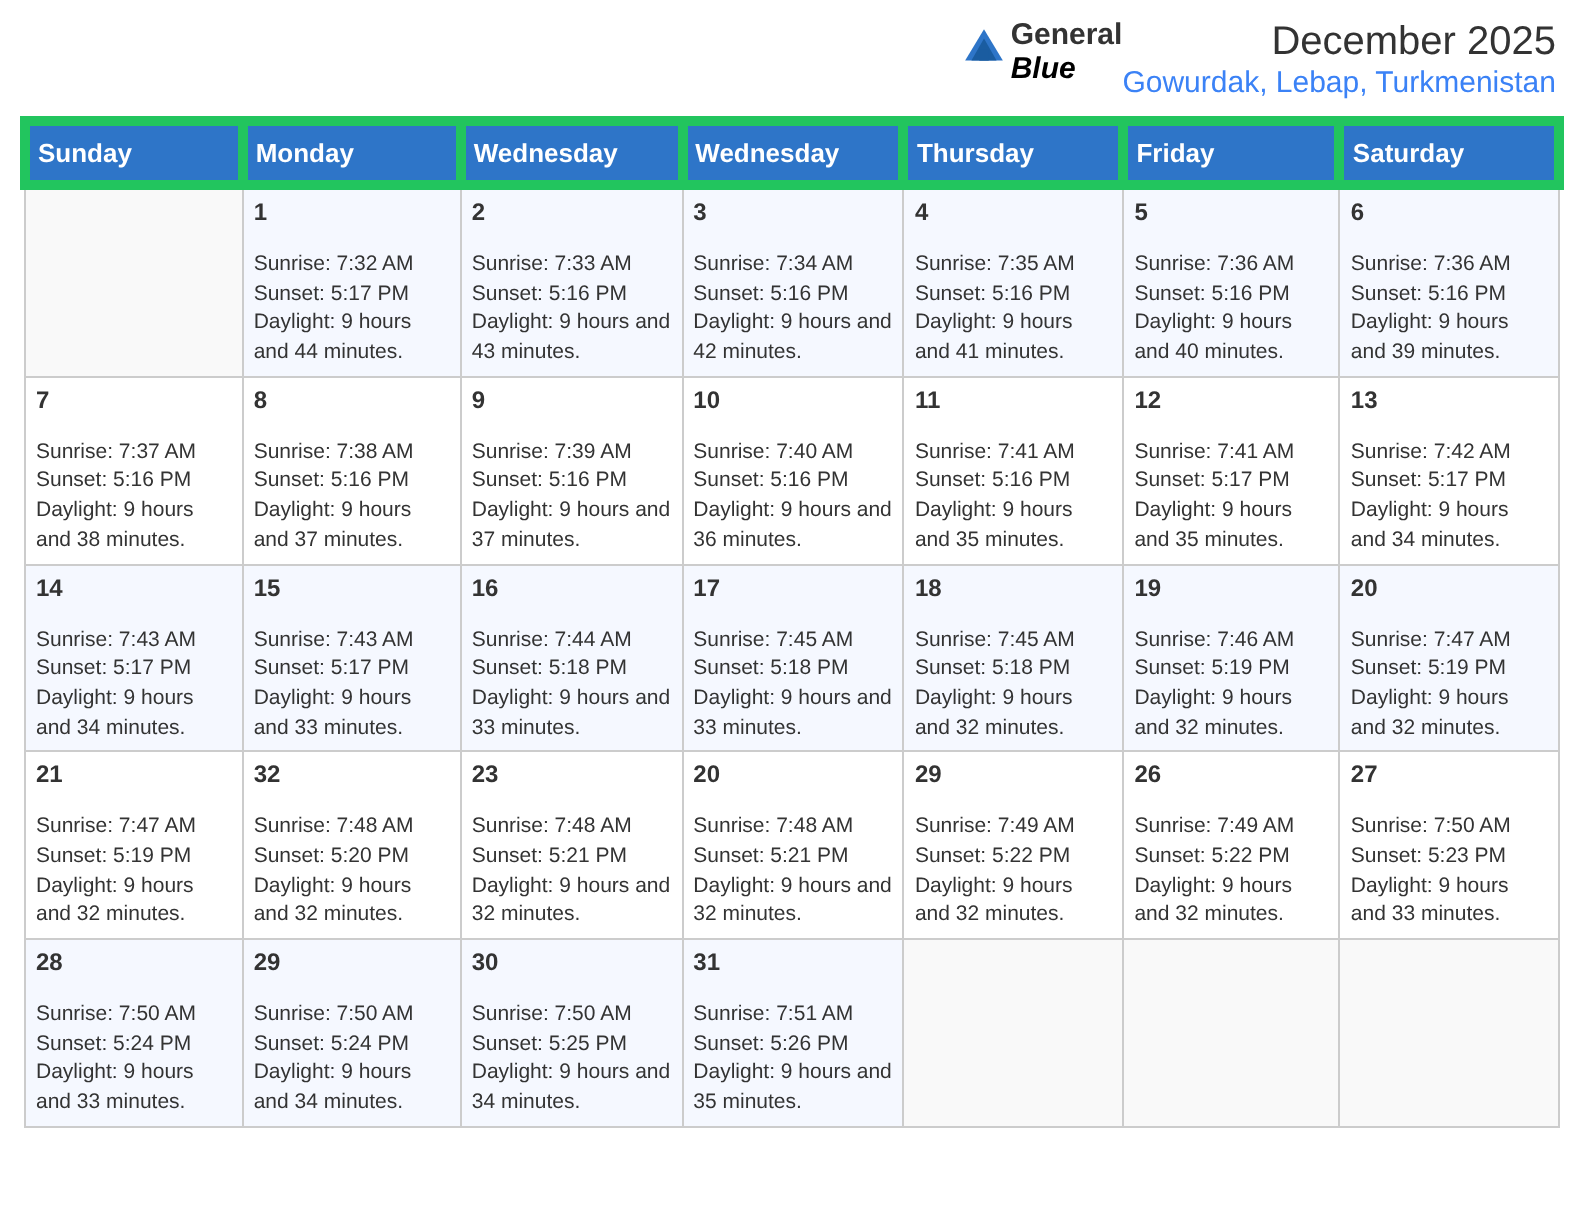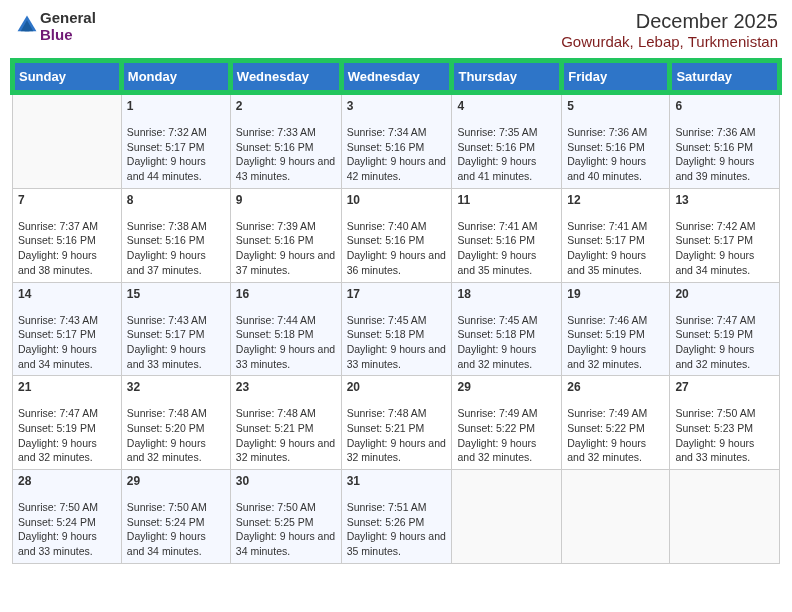--- a/index.html
+++ b/index.html
@@ -5,53 +5,53 @@
     * { box-sizing: border-box; margin: 0; padding: 0; }
     body {
       font-family: Arial, sans-serif;
       background: #fff;
       width: 792px;
       min-height: 612px;
       padding: 10px;
     }
     .header {
       display: flex;
-      justify-content: space-between;
+      justify-content: flex-end;
       align-items: flex-start;
       margin-bottom: 8px;
       padding: 0 4px;
     }
     .logo {
       display: flex;
       align-items: center;
       gap: 2px;
     }
     .logo-text {
       font-size: 15px;
       font-weight: bold;
       line-height: 1.1;
     }
     .logo-general { color: #333; }
-    .logo-blue { color: #701a75; }
+    .logo-blue { color: #000000; font-style: italic; }
     .logo-icon {
       width: 22px;
       height: 22px;
       margin-left: 2px;
     }
     .title-block {
       text-align: right;
     }
     .month-title {
       font-size: 20px;
       font-weight: normal;
       color: #333;
     }
     .location {
       font-size: 15px;
-      color: #7f1d1d;
+      color: #3b82f6;
     }
     .calendar {
       width: 100%;
       border-collapse: collapse;
     }
     .calendar thead tr th {
       background: #2e75c8;
       color: #fff;
       font-size: 13px;
       font-weight: bold;

